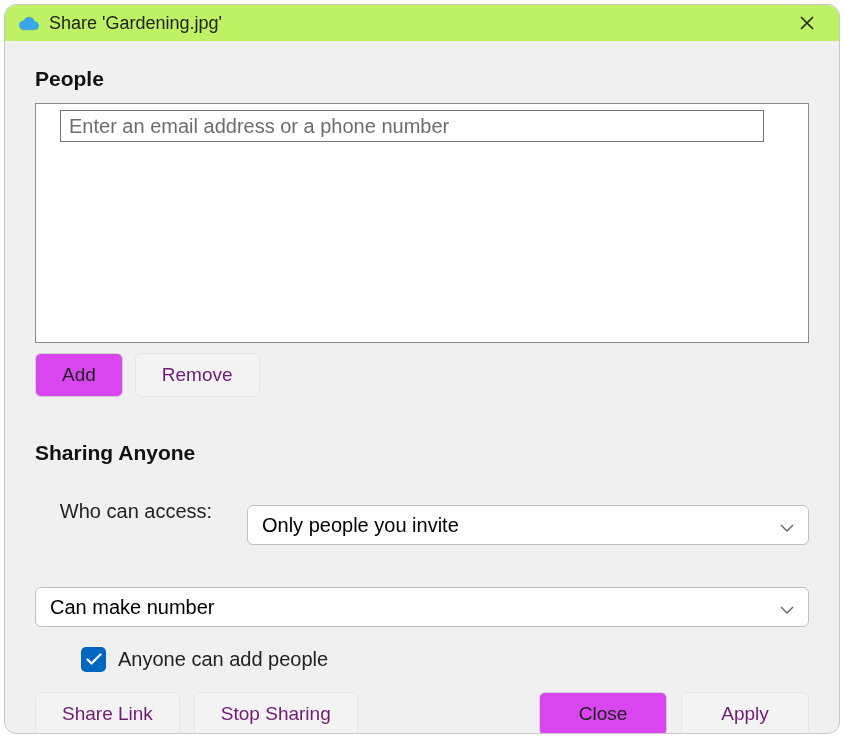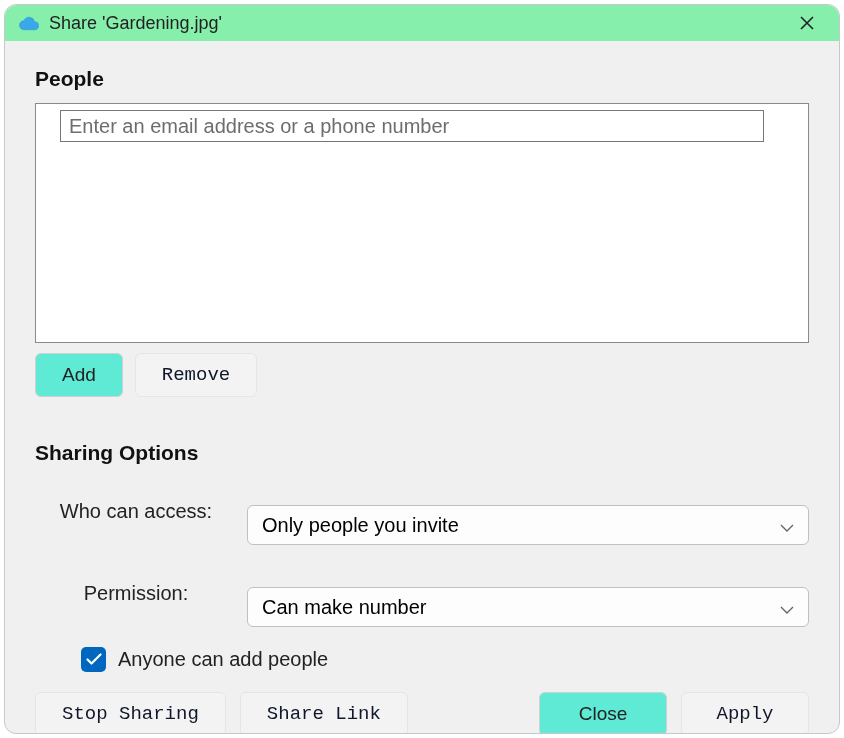--- a/index.html
+++ b/index.html
@@ -18,21 +18,21 @@
       width: 100%;
       height: 100%;
       background: #f0f0f0;
       border: 1px solid #c8c8c8;
       border-radius: 12px;
       display: flex;
       flex-direction: column;
       overflow: hidden;
     }
     .titlebar {
-      background: #86efac;
+      background: #bef264;
       height: 44px;
       display: flex;
       align-items: center;
       padding: 0 14px;
       border-top-left-radius: 12px;
       border-top-right-radius: 12px;
       justify-content: space-between;
     }
     .app-icon {
       width: 20px;
@@ -87,39 +87,38 @@
     }
     .email-input::placeholder {
       color: #6d6d6d;
     }
     .people-buttons {
       display: flex;
       gap: 12px;
       margin-top: 10px;
     }
     .btn {
-      background: #5eead4;
+      background: #d946ef;
       border: 1px solid #d0d0d0;
       border-radius: 6px;
       padding: 8px 26px;
       font-size: 19px;
       font-family: inherit;
       color: #222;
       cursor: pointer;
       height: 44px;
       display: inline-flex;
       align-items: center;
       justify-content: center;
     }
     .btn-disabled {
-      color: #0f172a;
+      color: #701a75;
       background: #f3f3f3;
       border-color: #e5e5e5;
       cursor: default;
-      font-family: Liberation Mono, monospace;
     }
     .sharing-section {
       margin-top: 44px;
     }
     .option-row {
       display: flex;
       align-items: center;
       margin-bottom: 14px;
     }
     .option-label {
@@ -203,36 +202,35 @@
     <div class="section-header">People</div>
     <div class="people-list-box">
       <input type="text" class="email-input" placeholder="Enter an email address or a phone number" style="">
     </div>
     <div class="people-buttons">
       <button class="btn">Add</button>
       <button class="btn btn-disabled">Remove</button>
     </div>
 
     <div class="sharing-section">
-      <div class="section-header">Sharing Options</div>
+      <div class="section-header">Sharing Anyone</div>
 
       <div class="option-row">
         <div class="option-label">Who can access:</div>
         <div class="dropdown">
           <span>Only people you invite</span>
           <span class="chevron">
             <svg width="14" height="8" viewBox="0 0 14 8">
                 <path d="M1 1 L7 7 L13 1" stroke="#666" stroke-width="1.4" fill="none"></path>
               </svg>
           </span>
         </div>
       </div>
 
       <div class="option-row">
-        <div class="option-label">Permission:</div>
         <div class="dropdown">
           <span>Can make number</span>
           <span class="chevron">
             <svg width="14" height="8" viewBox="0 0 14 8">
                 <path d="M1 1 L7 7 L13 1" stroke="#666" stroke-width="1.4" fill="none"></path>
               </svg>
           </span>
         </div>
       </div>
 
@@ -240,20 +238,20 @@
         <div class="checkbox">
           <svg width="16" height="13" viewBox="0 0 16 13">
             <path d="M1.5 6.5 L5.5 10.5 L14.5 1.5" stroke="#fff" stroke-width="2.2" fill="none" stroke-linecap="round" stroke-linejoin="round"></path>
           </svg>
         </div>
         <div class="checkbox-label">Anyone can add people</div>
       </div>
     </div>
 
     <div class="footer-buttons">
+      <button class="btn btn-disabled btn-footer">Share Link</button>
       <button class="btn btn-disabled btn-footer">Stop Sharing</button>
-      <button class="btn btn-disabled btn-footer">Share Link</button>
       <div class="footer-spacer"></div>
       <button class="btn btn-footer">Close</button>
       <button class="btn btn-disabled btn-footer">Apply</button>
     </div>
   </div>
 </div>
 
 </body></html>

